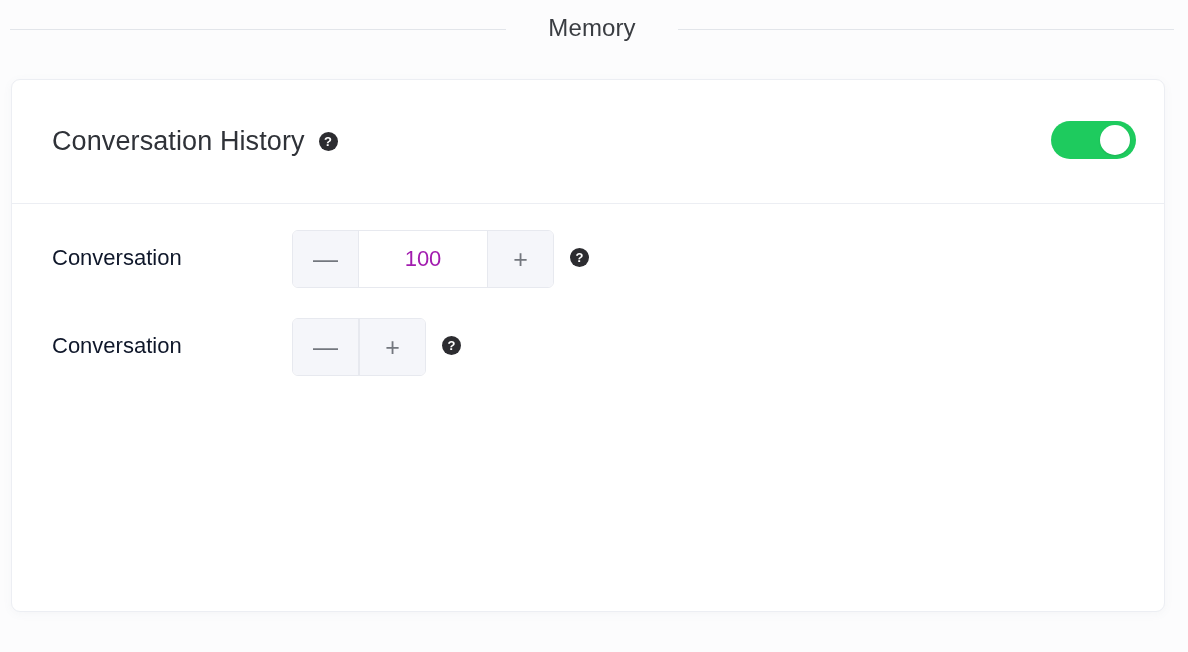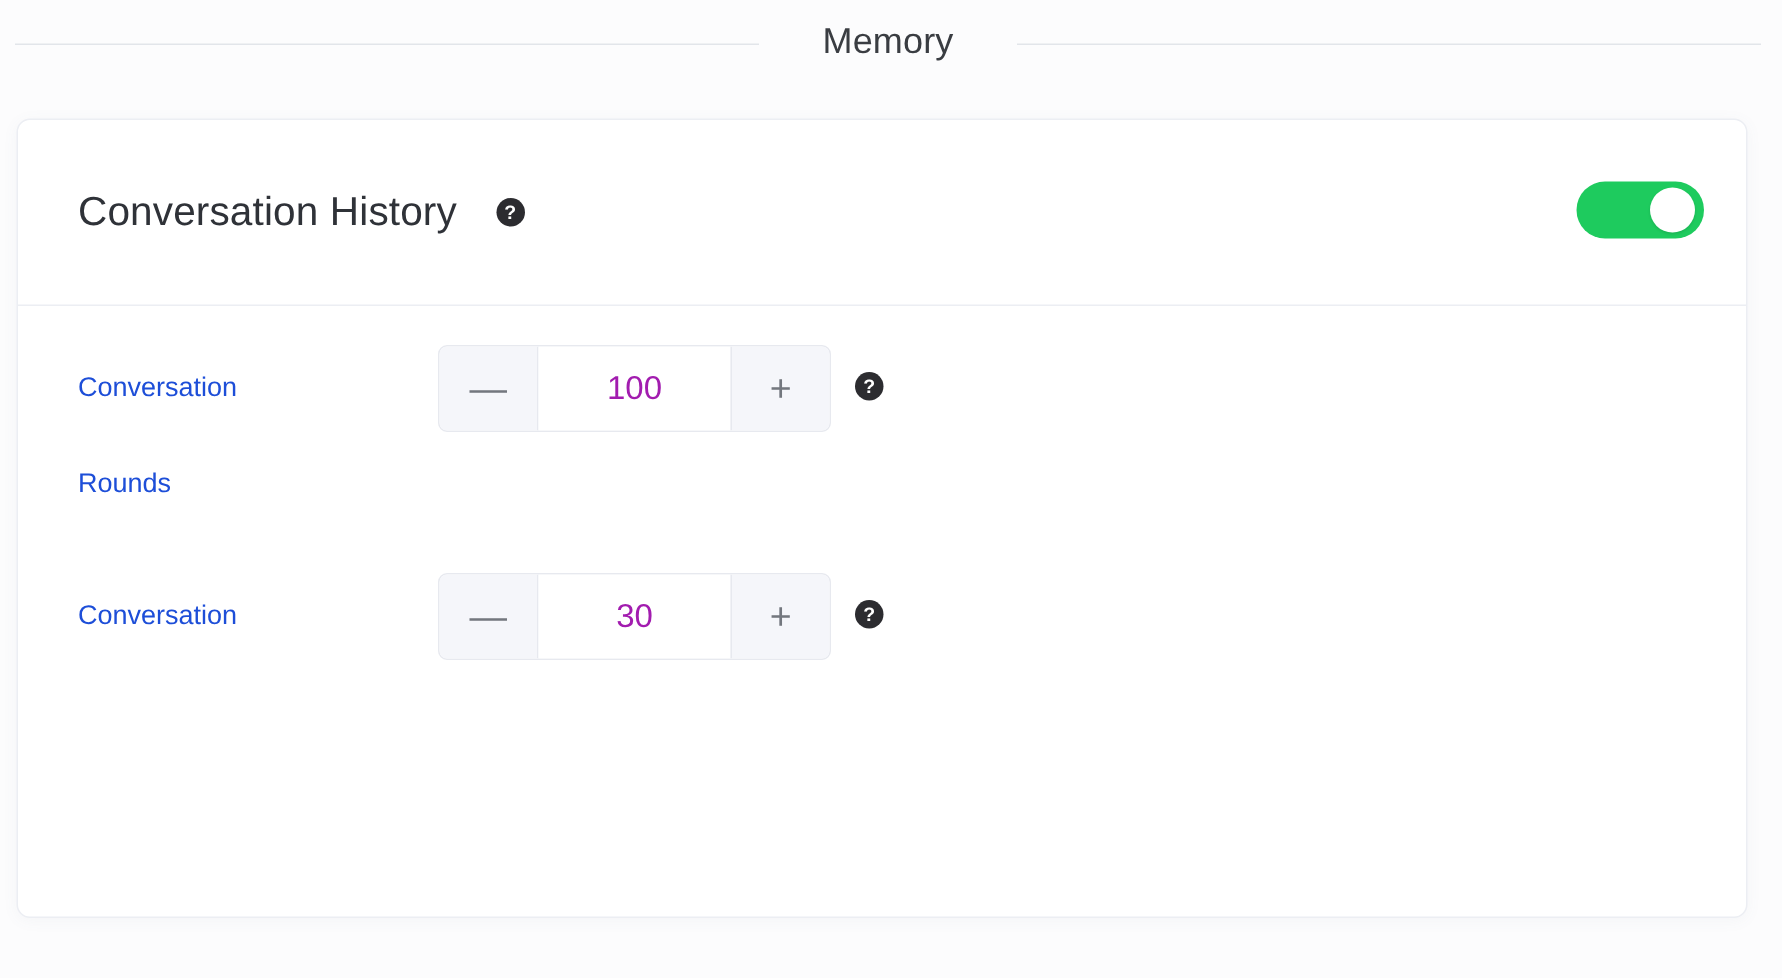--- a/index.html
+++ b/index.html
@@ -62,21 +62,21 @@
     height: 124px;
     border-bottom: 1px solid #eceef3;
     display: flex;
     align-items: center;
     padding: 0 30px 0 40px;
     box-sizing: border-box;
   }
   .card-title-wrap {
     display: flex;
     align-items: center;
-    gap: 26px;
+    gap: 14px;
   }
   .card-title {
     font-size: 27px;
     color: #2f3238;
     letter-spacing: .1px;
     white-space: nowrap;
   }
 
   
   .help-icon {
@@ -126,23 +126,23 @@
   .field-row {
     position: relative;
     display: flex;
     align-items: flex-start;
     padding-left: 40px;
     margin-bottom: 24px;
   }
   .field-label {
     width: 240px;
     flex: 0 0 240px;
-    font-size: 18px;
+    font-size: 22px;
     line-height: 64px;
-    color: #1d4ed8;
+    color: #0f172a;
     padding-top: 0;
   }
   .field-label .l2 { display: block; }
 
   .stepper {
     flex: 0 0 auto;
     display: flex;
     align-items: stretch;
     height: 56px;
     border: 1px solid #e7e9ef;
@@ -201,39 +201,37 @@
     <div class="toggle">
       <div class="knob"></div>
     </div>
   </div>
 
   <div class="card-body">
 
     <div class="field-row">
       <div class="field-label">
         <span>Conversation</span>
-        <span class="l2">Rounds</span>
       </div>
       <div class="stepper">
         <div class="btn minus">—</div>
         <div class="value">100</div>
         <div class="btn plus">+</div>
       </div>
       <div class="help-icon row-help">
         <span>?</span>
       </div>
     </div>
 
     <div class="field-row">
       <div class="field-label">
         <span>Conversation</span>
       </div>
       <div class="stepper">
         <div class="btn minus">—</div>
-        <div class="value">30</div>
         <div class="btn plus">+</div>
       </div>
       <div class="help-icon row-help">
         <span>?</span>
       </div>
     </div>
 
   </div>
 </div>
 

